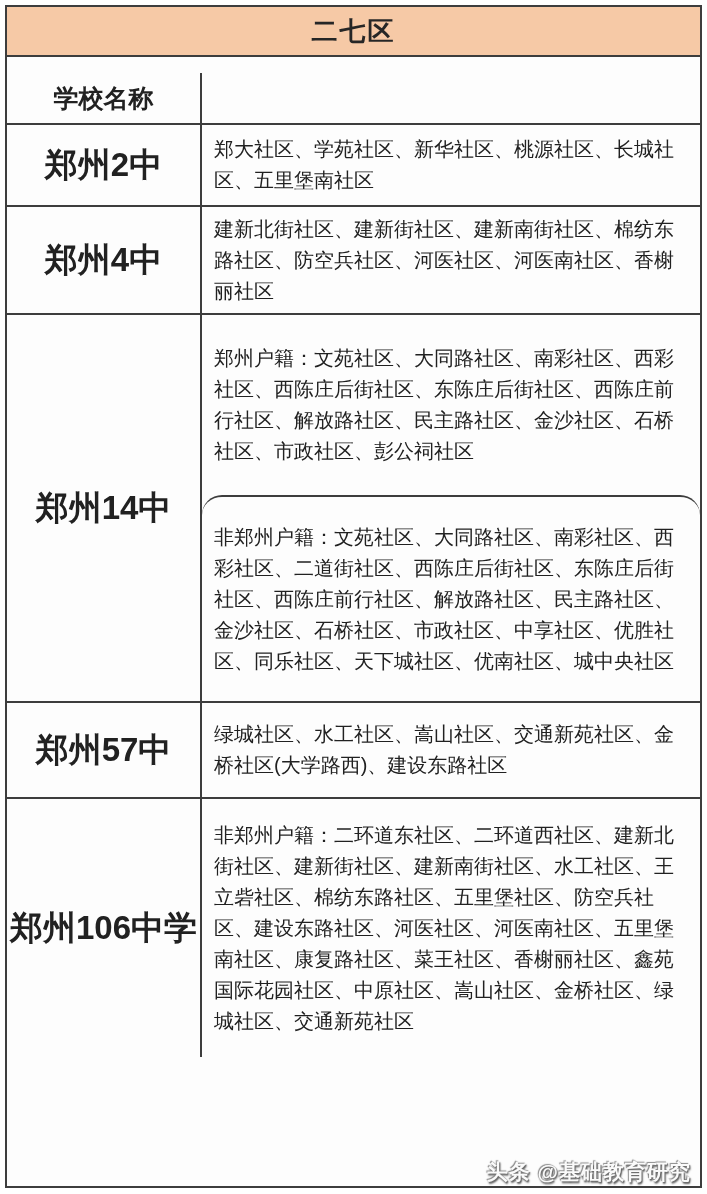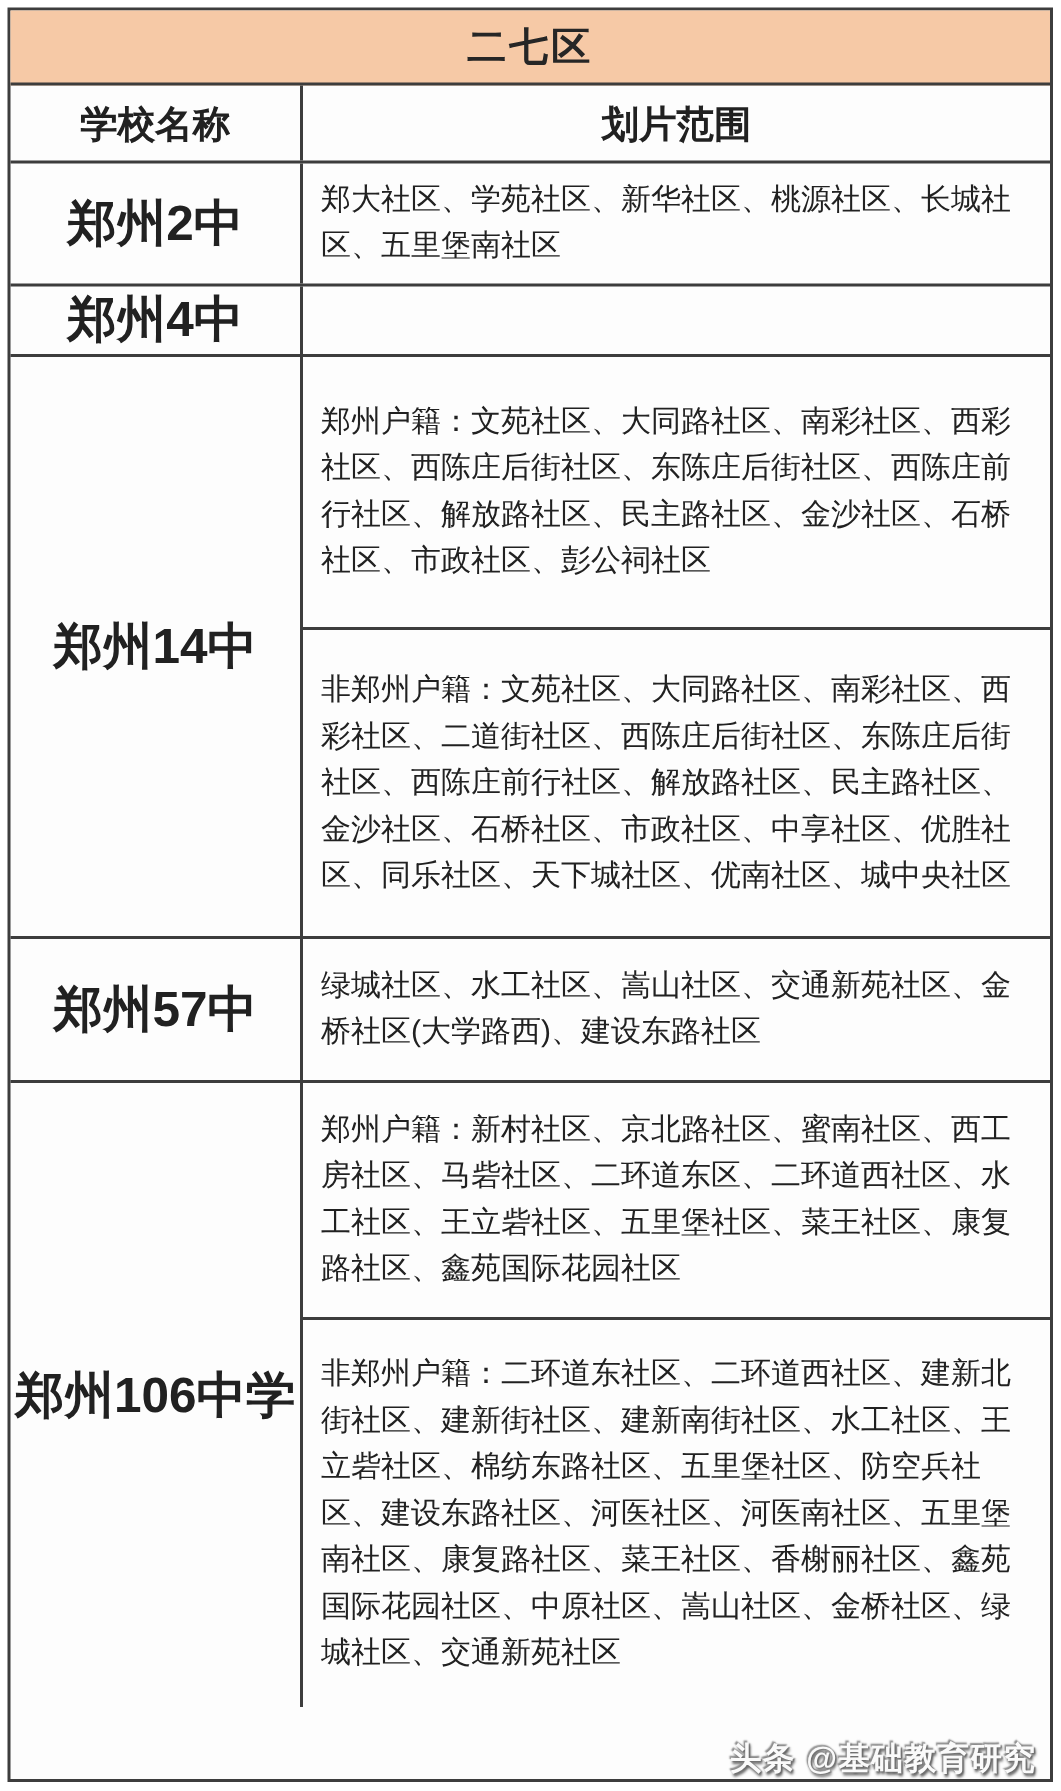--- a/index.html
+++ b/index.html
@@ -20,21 +20,21 @@
   }
   .title{
     background:#f6c9a6;
     border-bottom:2px solid #3d3d3d;
     min-height:48px;
     display:flex;align-items:center;justify-content:center;
     font-size:26px;font-weight:bold;color:#262626;
     letter-spacing:2px;
   }
   .head-row,.row{display:flex;border-top:2px solid #3d3d3d;}
-  .head-row{border-top:none;}
+  .head-row{border-top:none;margin-top:16px;}
   .cell.school{
     width:193px;flex:0 0 193px;
     border-right:2px solid #3d3d3d;
     display:flex;align-items:center;justify-content:center;
     font-weight:bold;text-align:center;
     font-size:33px;
   }
   .head .cell.school,.head-row .cell{font-size:25px;font-weight:bold;}
   .head-row{min-height:50px;}
   .head-row .cell.range{
@@ -42,21 +42,21 @@
     font-weight:bold;
   }
   .rangecol{flex:1;display:flex;flex-direction:column;}
   .rangecol .cell.range{
     flex:1;
     display:flex;align-items:center;
     padding:4px 26px 4px 12px;
     font-size:20px;line-height:31px;
     text-align:left;
   }
-  .rangecol .cell.range + .cell.range{border-top:2px solid #3d3d3d;}
+  .rangecol .cell.range + .cell.range{border-top:2px solid #3d3d3d;border-radius:20px;}
   .r1 .range{min-height:72px;}
   .r2 .range{min-height:98px;}
   .r3 .range.sub1{min-height:172px;}
   .r3 .range.sub2{min-height:196px;}
   .r4 .range{min-height:86px;}
   .r5 .range.sub1{min-height:148px;}
   .r5 .range.sub2{min-height:250px;}
   .watermark{
     position:absolute;right:16px;bottom:8px;
     font-size:21px;font-weight:bold;
@@ -69,53 +69,54 @@
 </head>
 <body>
 
 <div class="page">
   <div class="table">
 
     <div class="title">二七区</div>
 
     <div class="head-row">
       <div class="cell school">学校名称</div>
-      <div class="cell range">划片范围</div>
     </div>
 
     <div class="row r1">
       <div class="cell school">郑州2中</div>
       <div class="rangecol">
         <div class="cell range">郑大社区、学苑社区、新华社区、桃源社区、长城社区、五里堡南社区</div>
       </div>
     </div>
 
     <div class="row r2">
       <div class="cell school">郑州4中</div>
+      <div class="rangecol">
+        <div class="cell range">建新北街社区、建新街社区、建新南街社区、棉纺东路社区、防空兵社区、河医社区、河医南社区、香榭丽社区</div>
+      </div>
     </div>
 
     <div class="row r3">
       <div class="cell school">郑州14中</div>
       <div class="rangecol">
         <div class="cell range sub1">郑州户籍：文苑社区、大同路社区、南彩社区、西彩社区、西陈庄后街社区、东陈庄后街社区、西陈庄前行社区、解放路社区、民主路社区、金沙社区、石桥社区、市政社区、彭公祠社区</div>
         <div class="cell range sub2">非郑州户籍：文苑社区、大同路社区、南彩社区、西彩社区、二道街社区、西陈庄后街社区、东陈庄后街社区、西陈庄前行社区、解放路社区、民主路社区、金沙社区、石桥社区、市政社区、中享社区、优胜社区、同乐社区、天下城社区、优南社区、城中央社区</div>
       </div>
     </div>
 
     <div class="row r4">
       <div class="cell school">郑州57中</div>
       <div class="rangecol">
         <div class="cell range">绿城社区、水工社区、嵩山社区、交通新苑社区、金桥社区(大学路西)、建设东路社区</div>
       </div>
     </div>
 
     <div class="row r5">
       <div class="cell school">郑州106中学</div>
       <div class="rangecol">
-        <div class="cell range sub1">郑州户籍：新村社区、京北路社区、蜜南社区、西工房社区、马砦社区、二环道东区、二环道西社区、水工社区、王立砦社区、五里堡社区、菜王社区、康复路社区、鑫苑国际花园社区</div>
         <div class="cell range sub2">非郑州户籍：二环道东社区、二环道西社区、建新北街社区、建新街社区、建新南街社区、水工社区、王立砦社区、棉纺东路社区、五里堡社区、防空兵社区、建设东路社区、河医社区、河医南社区、五里堡南社区、康复路社区、菜王社区、香榭丽社区、鑫苑国际花园社区、中原社区、嵩山社区、金桥社区、绿城社区、交通新苑社区</div>
       </div>
     </div>
 
   </div>
 
   <div class="watermark">头条 @基础教育研究</div>
 </div>
 
 </body></html>

